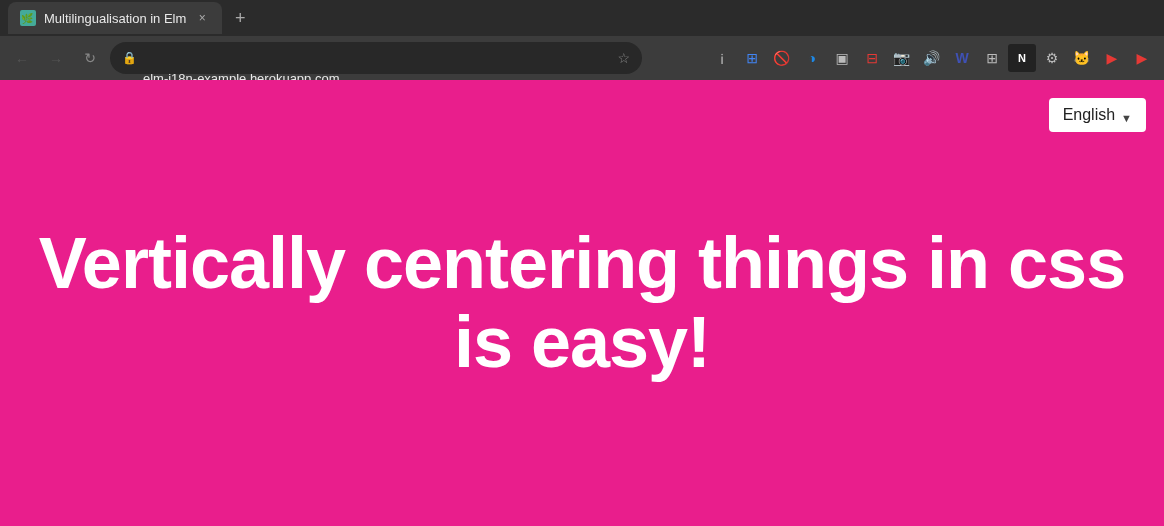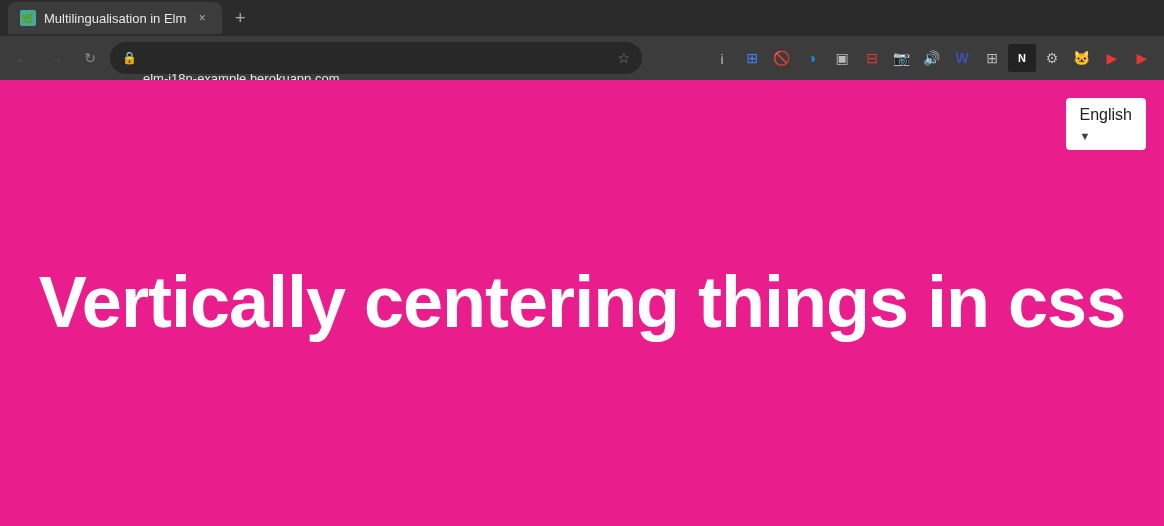--- a/index.html
+++ b/index.html
@@ -183,28 +183,27 @@
     }
 
     .language-selector {
       position: absolute;
       top: 18px;
       right: 18px;
       background: white;
       border-radius: 4px;
       padding: 8px 14px;
       display: flex;
-      align-items: flex-start;
+      align-items: flex-end;
       gap: 6px;
       cursor: pointer;
       font-size: 16px;
       font-weight: 500;
       color: #222;
       border: none;
-      flex-direction: column;
     }
 
     .language-selector .chevron {
       font-size: 11px;
       color: #444;
     }
 
     .hero-text {
       text-align: center;
       padding: 0 20px;
@@ -272,16 +271,17 @@
 
   <button class="language-selector">
     <span>English</span>
     <span class="chevron">▼</span>
   </button>
 
   <div class="hero-text">
     <h1 class="hero-heading">
       <span>Vertically centering things in css</span>
       <br>
+      <span>is easy!</span>
     </h1>
   </div>
 
 </div>
 
 </body></html>

